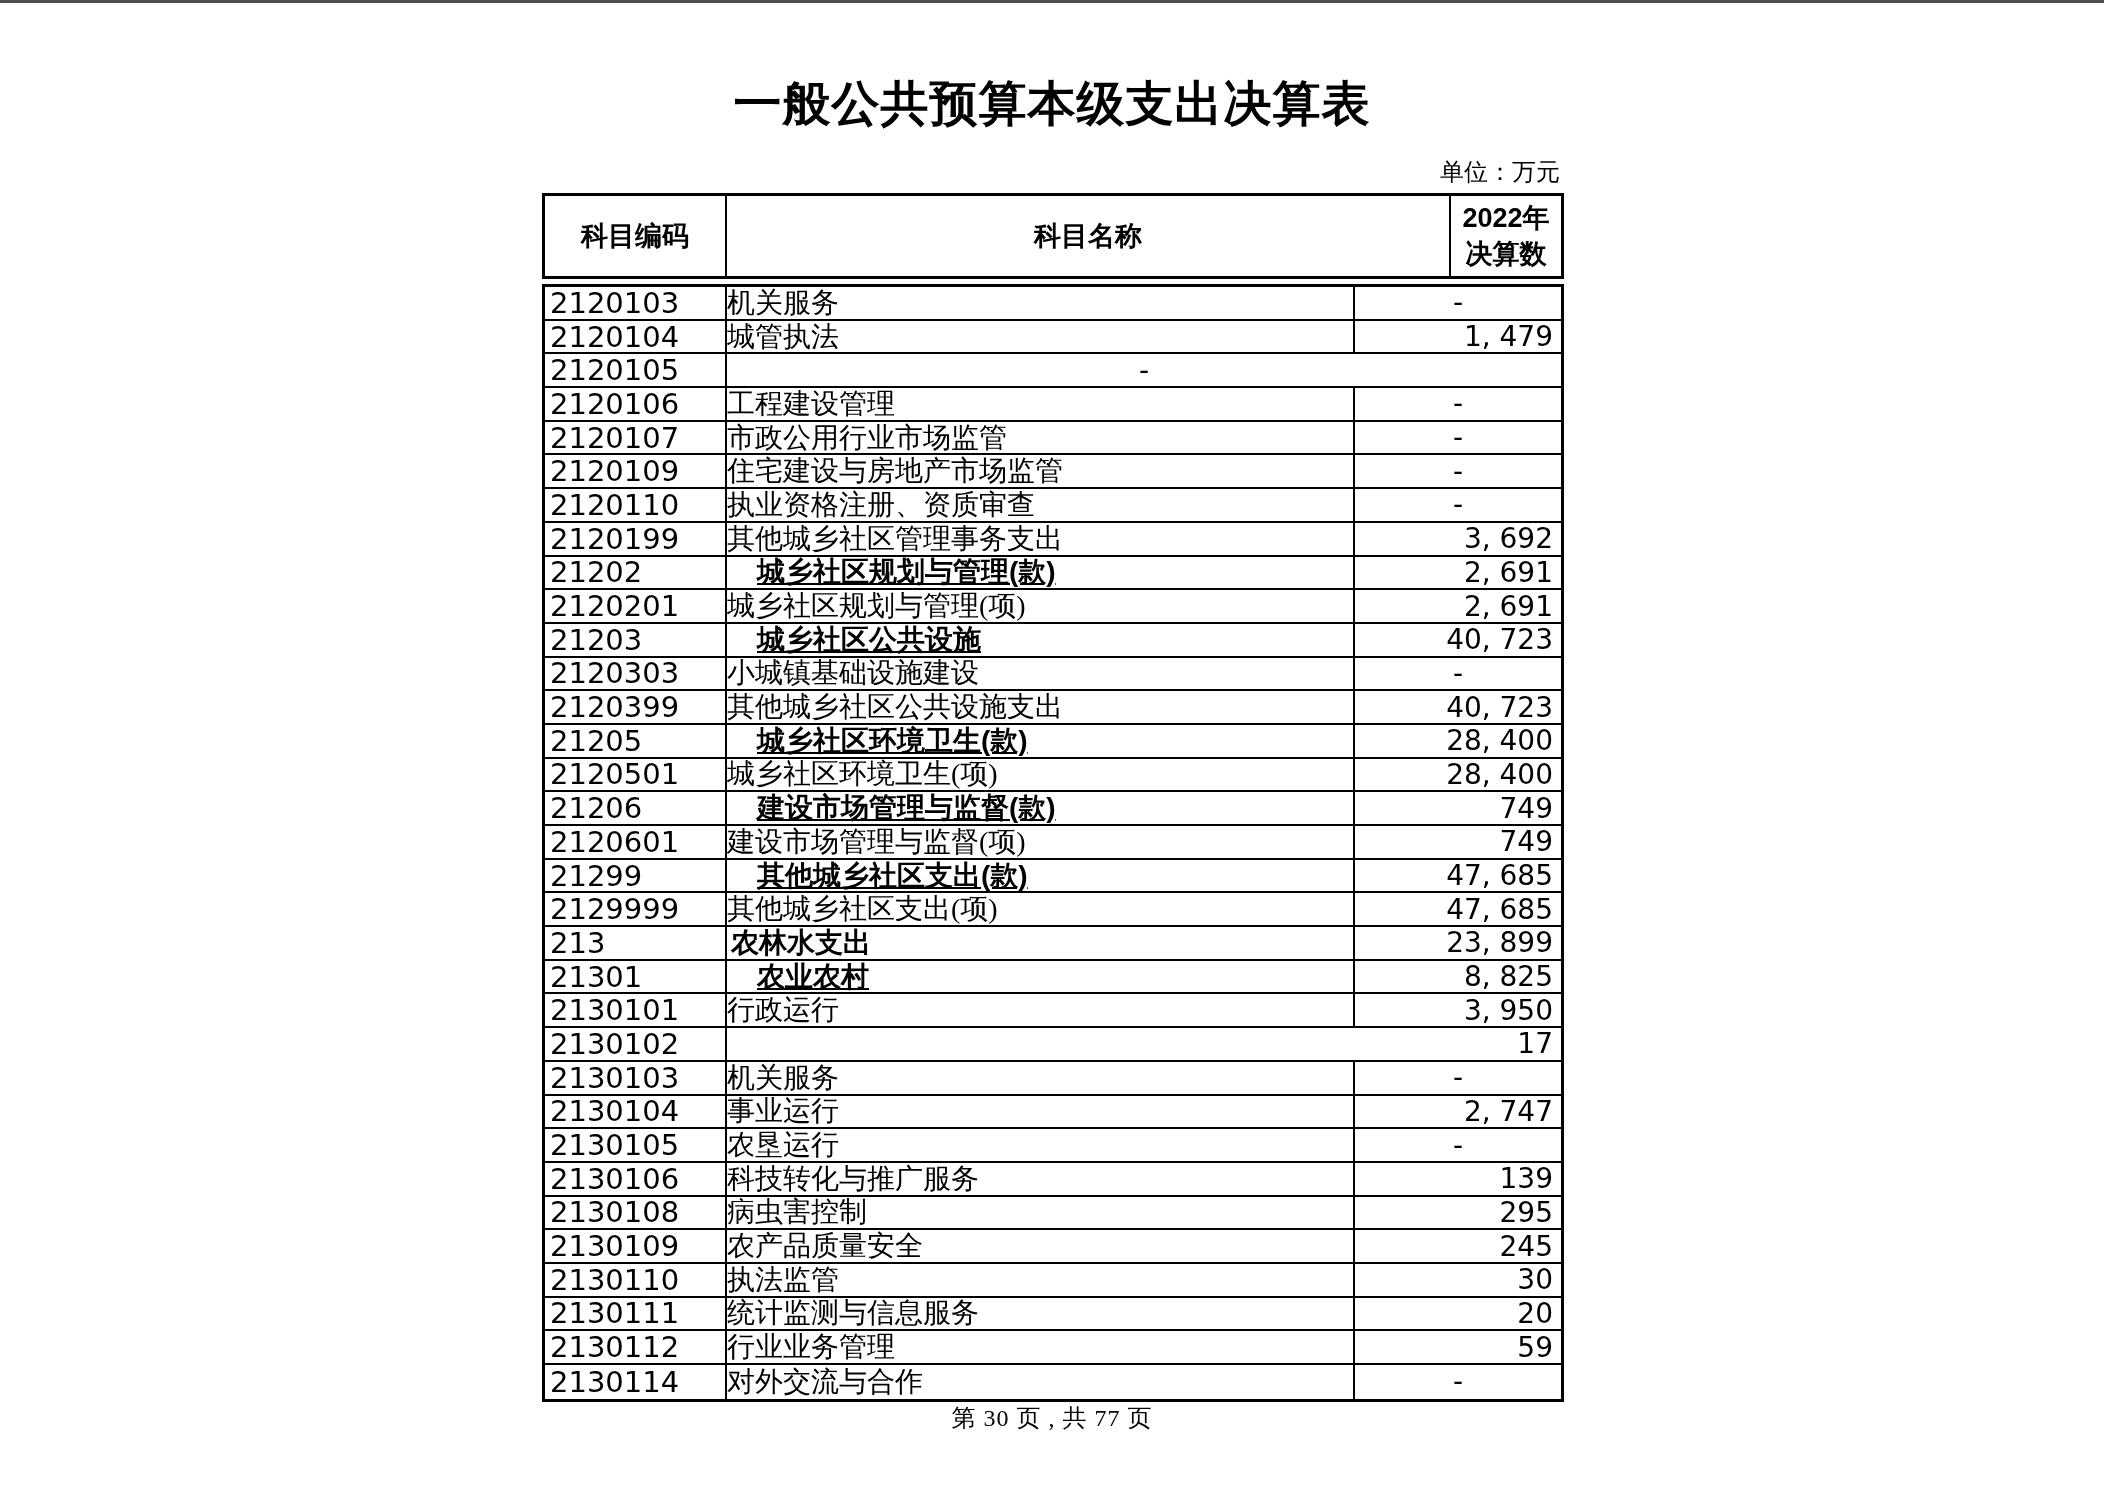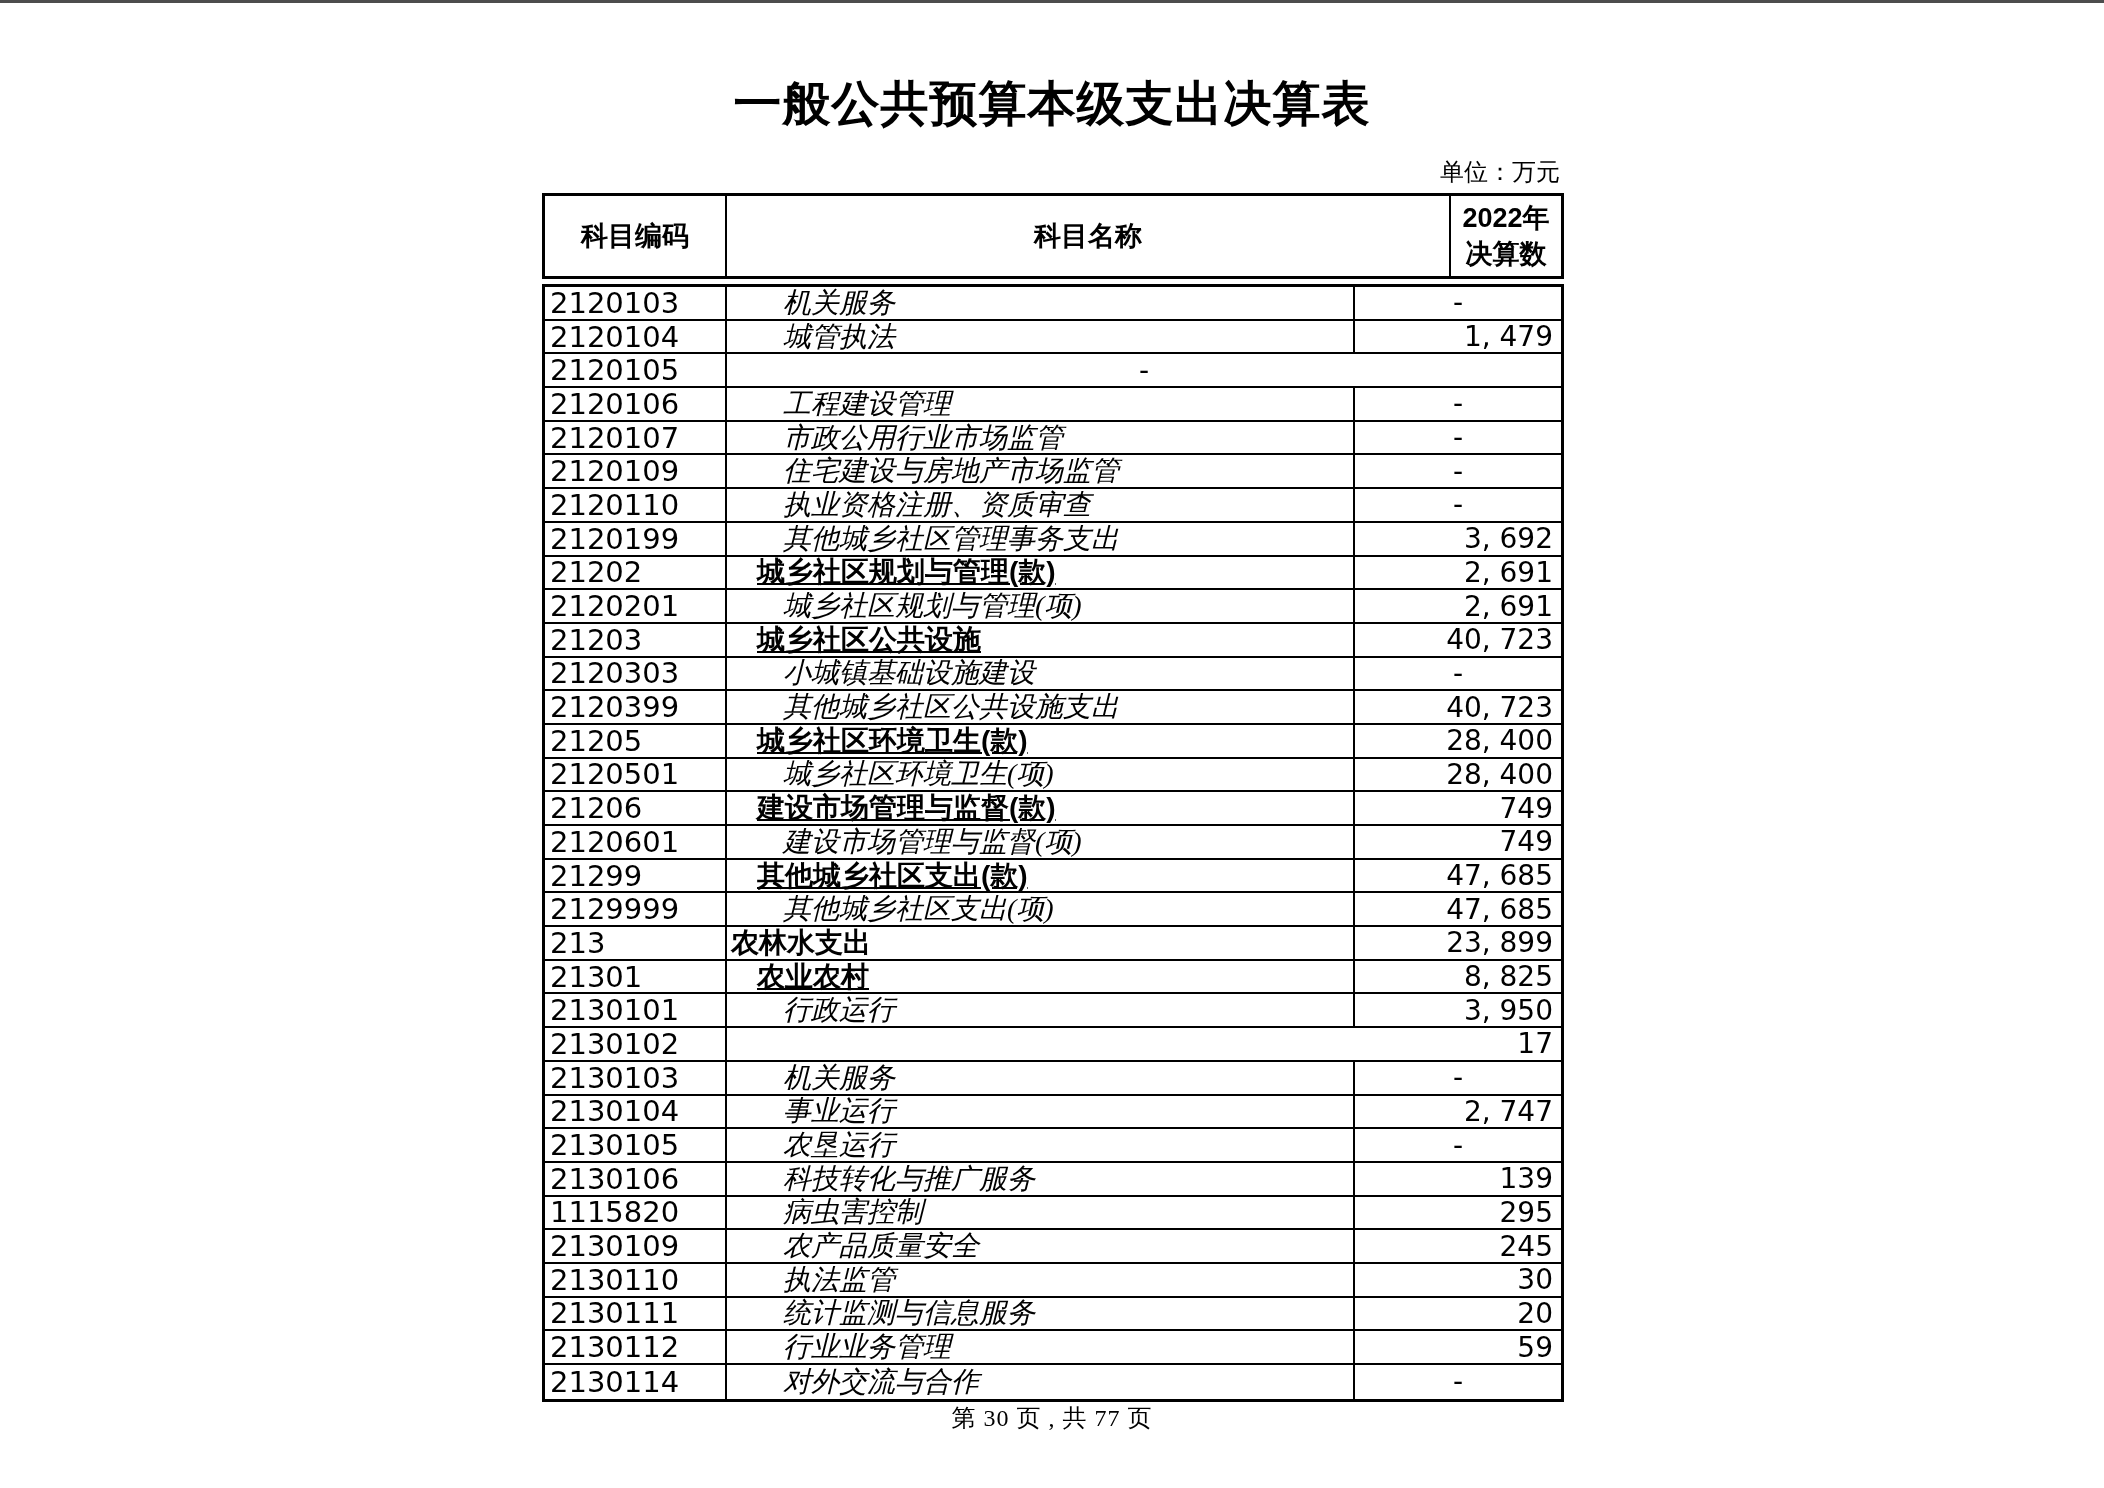--- a/index.html
+++ b/index.html
@@ -44,21 +44,21 @@
     box-sizing:border-box;display:flex;align-items:center;
     overflow:hidden;white-space:nowrap;
   }
   .td.code{
     width:182px;border-right:2px solid #000;padding-left:5px;
     font-family:"DejaVu Sans","Liberation Sans",sans-serif;font-size:29px;
   }
   .td.name{width:628px;border-right:2px solid #000;font-size:28px;}
   .td.name.i0{padding-left:4px;}
   .td.name.i1{padding-left:30px;text-decoration:underline;}
-  .td.name.i2{padding-left:56px;font-style:italic;}
+  .td.name.i2{}
   .tr.bold .td.name{
     font-family:"Liberation Sans","DejaVu Sans",sans-serif;font-weight:bold;
   }
   .td.value{
     flex:1;justify-content:flex-end;padding-right:8px;
     font-family:"DejaVu Sans","Liberation Sans",sans-serif;font-size:28px;
   }
   .td.value.dash{justify-content:center;padding-right:0;}
   .footer{
     position:absolute;top:1402px;left:0;width:2104px;text-align:center;
@@ -239,21 +239,21 @@
     <div class="td value dash">-</div>
   </div>
 
   <div class="tr">
     <div class="td code">2130106</div>
     <div class="td name i2">科技转化与推广服务</div>
     <div class="td value">139</div>
   </div>
 
   <div class="tr">
-    <div class="td code">1115820</div>
+    <div class="td code">2130108</div>
     <div class="td name i2">病虫害控制</div>
     <div class="td value">295</div>
   </div>
 
   <div class="tr">
     <div class="td code">2130109</div>
     <div class="td name i2">农产品质量安全</div>
     <div class="td value">245</div>
   </div>
 

